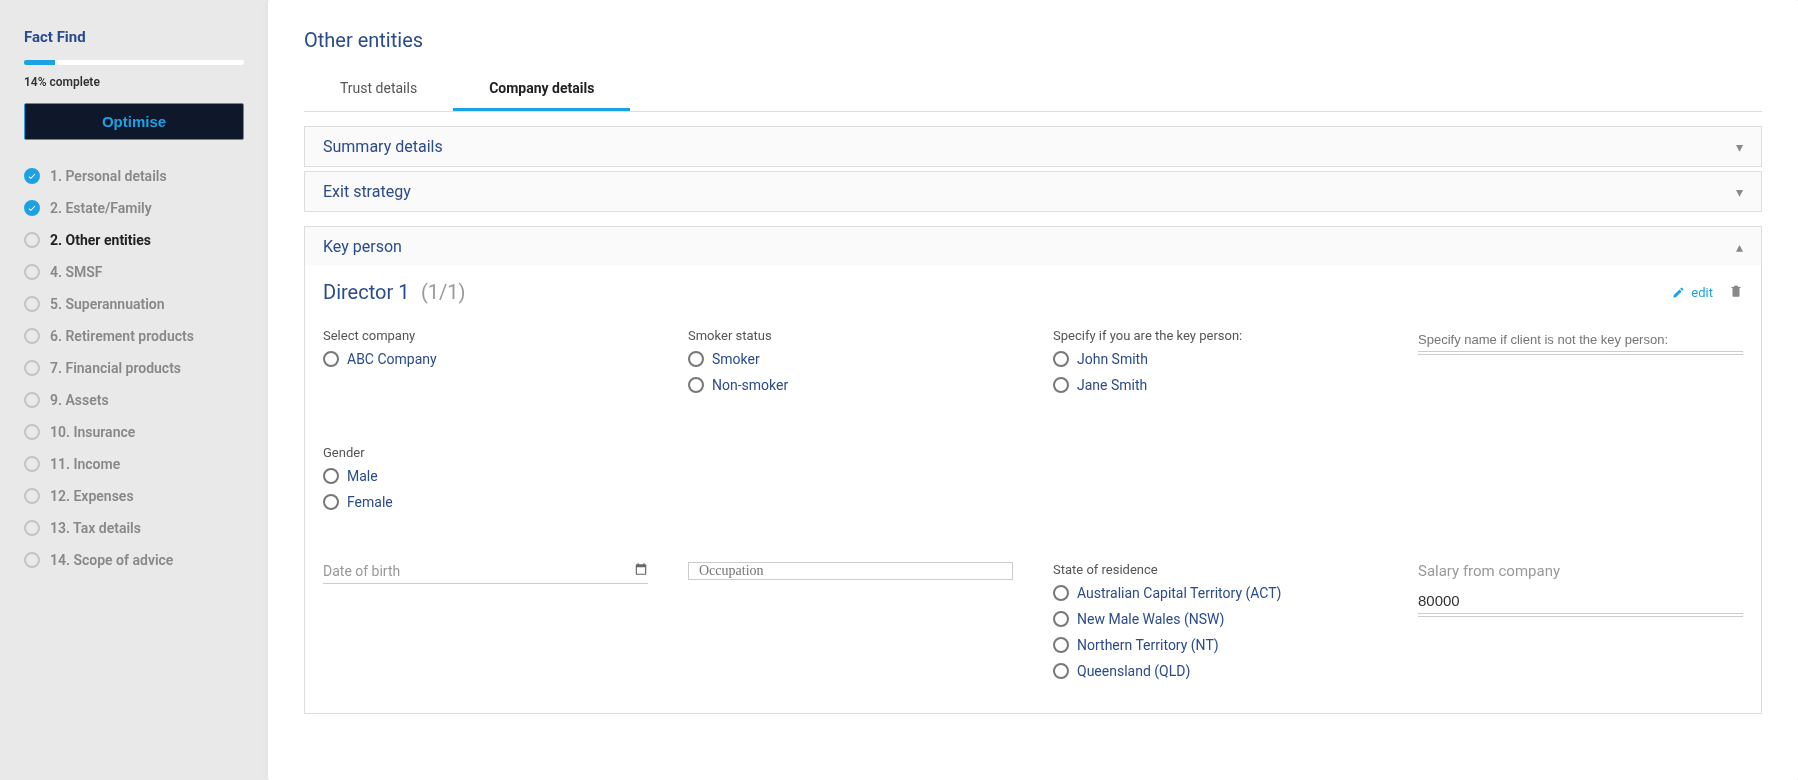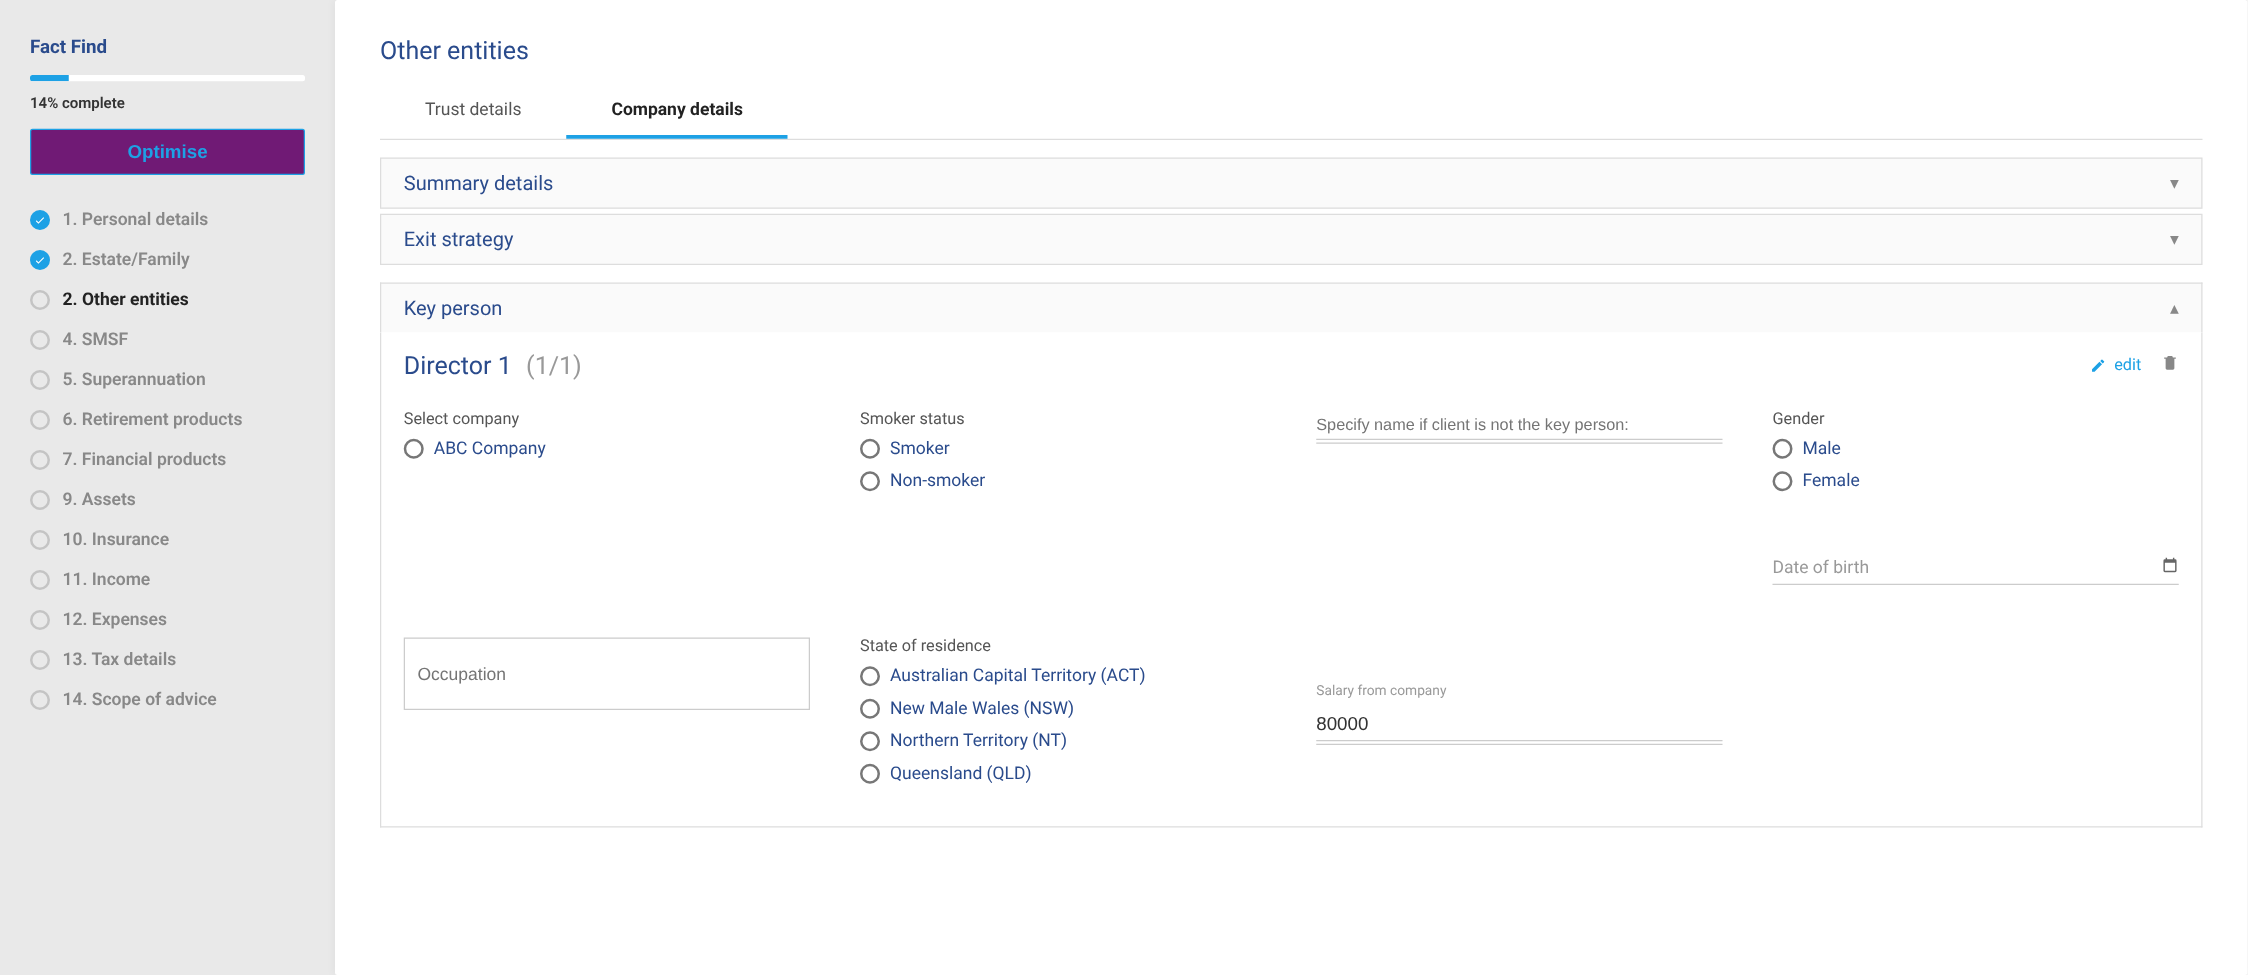--- a/index.html
+++ b/index.html
@@ -38,21 +38,21 @@
     width: 14%;
   }
   .progress-label {
     font-size: 12px;
     color: #333;
     font-weight: 600;
     margin-bottom: 14px;
   }
   .optimise-btn {
     width: 100%;
-    background: #701a75;
+    background: #0f172a;
     border: 1px solid #1da1e5;
     color: #1da1e5;
     font-size: 15px;
     font-weight: 600;
     padding: 9px 0;
     border-radius: 2px;
     cursor: pointer;
     margin-bottom: 20px;
   }
   .nav-list { list-style: none; }
@@ -179,21 +179,21 @@
     column-gap: 40px;
     row-gap: 42px;
   }
   .field-group {}
   .field-label {
     font-size: 13px;
     color: #555;
     margin-bottom: 8px;
     display: block;
   }
-  .field-label.small { font-size: 11px; color: #999; margin-top: 36px; }
+  .field-label.small { font-size: 15px; color: #999; }
   .radio-option {
     display: flex;
     align-items: center;
     gap: 8px;
     margin-bottom: 10px;
     cursor: pointer;
   }
   .radio-circle {
     width: 16px;
     height: 16px;
@@ -210,22 +210,23 @@
     border: none;
     border-bottom: 1px solid #ccc;
     padding: 4px 0;
     font-size: 13px;
     color: #555;
     background: transparent;
     outline: none;
   }
   .text-input.boxed {
     border: 1px solid #ccc;
-    padding: 20px 10px;
+    padding: 0 10px;
     font-size: 14px;
+    font-family: Liberation Serif, serif;
   }
   .date-wrapper {
     position: relative;
     border-bottom: 1px solid #ccc;
     padding-bottom: 4px;
     display: flex;
     align-items: center;
     justify-content: space-between;
   }
   .date-placeholder { color: #999; font-size: 14px; }
@@ -377,20 +378,33 @@
                   <span class="radio-circle"></span>
                   <span class="radio-label">Smoker</span>
                 </div>
                 <div class="radio-option">
                   <span class="radio-circle"></span>
                   <span class="radio-label">Non-smoker</span>
                 </div>
               </div>
           </div>
           <div class="field-group">
+            <span class="field-label">Specify if you are the key person:</span>
+            <div id="opts-keyperson">
+                <div class="radio-option">
+                  <span class="radio-circle"></span>
+                  <span class="radio-label">John Smith</span>
+                </div>
+                <div class="radio-option">
+                  <span class="radio-circle"></span>
+                  <span class="radio-label">Jane Smith</span>
+                </div>
+              </div>
+          </div>
+          <div class="field-group">
             <div class="underline-input-wrapper">
               <input class="text-input" type="text" style="font-size: 13px; color: rgb(153, 153, 153);" placeholder="Specify name if client is not the key person:">
             </div>
           </div>
 
           <div class="field-group">
             <span class="field-label">Gender</span>
             <div id="opts-gender">
                 <div class="radio-option">
                   <span class="radio-circle"></span>

